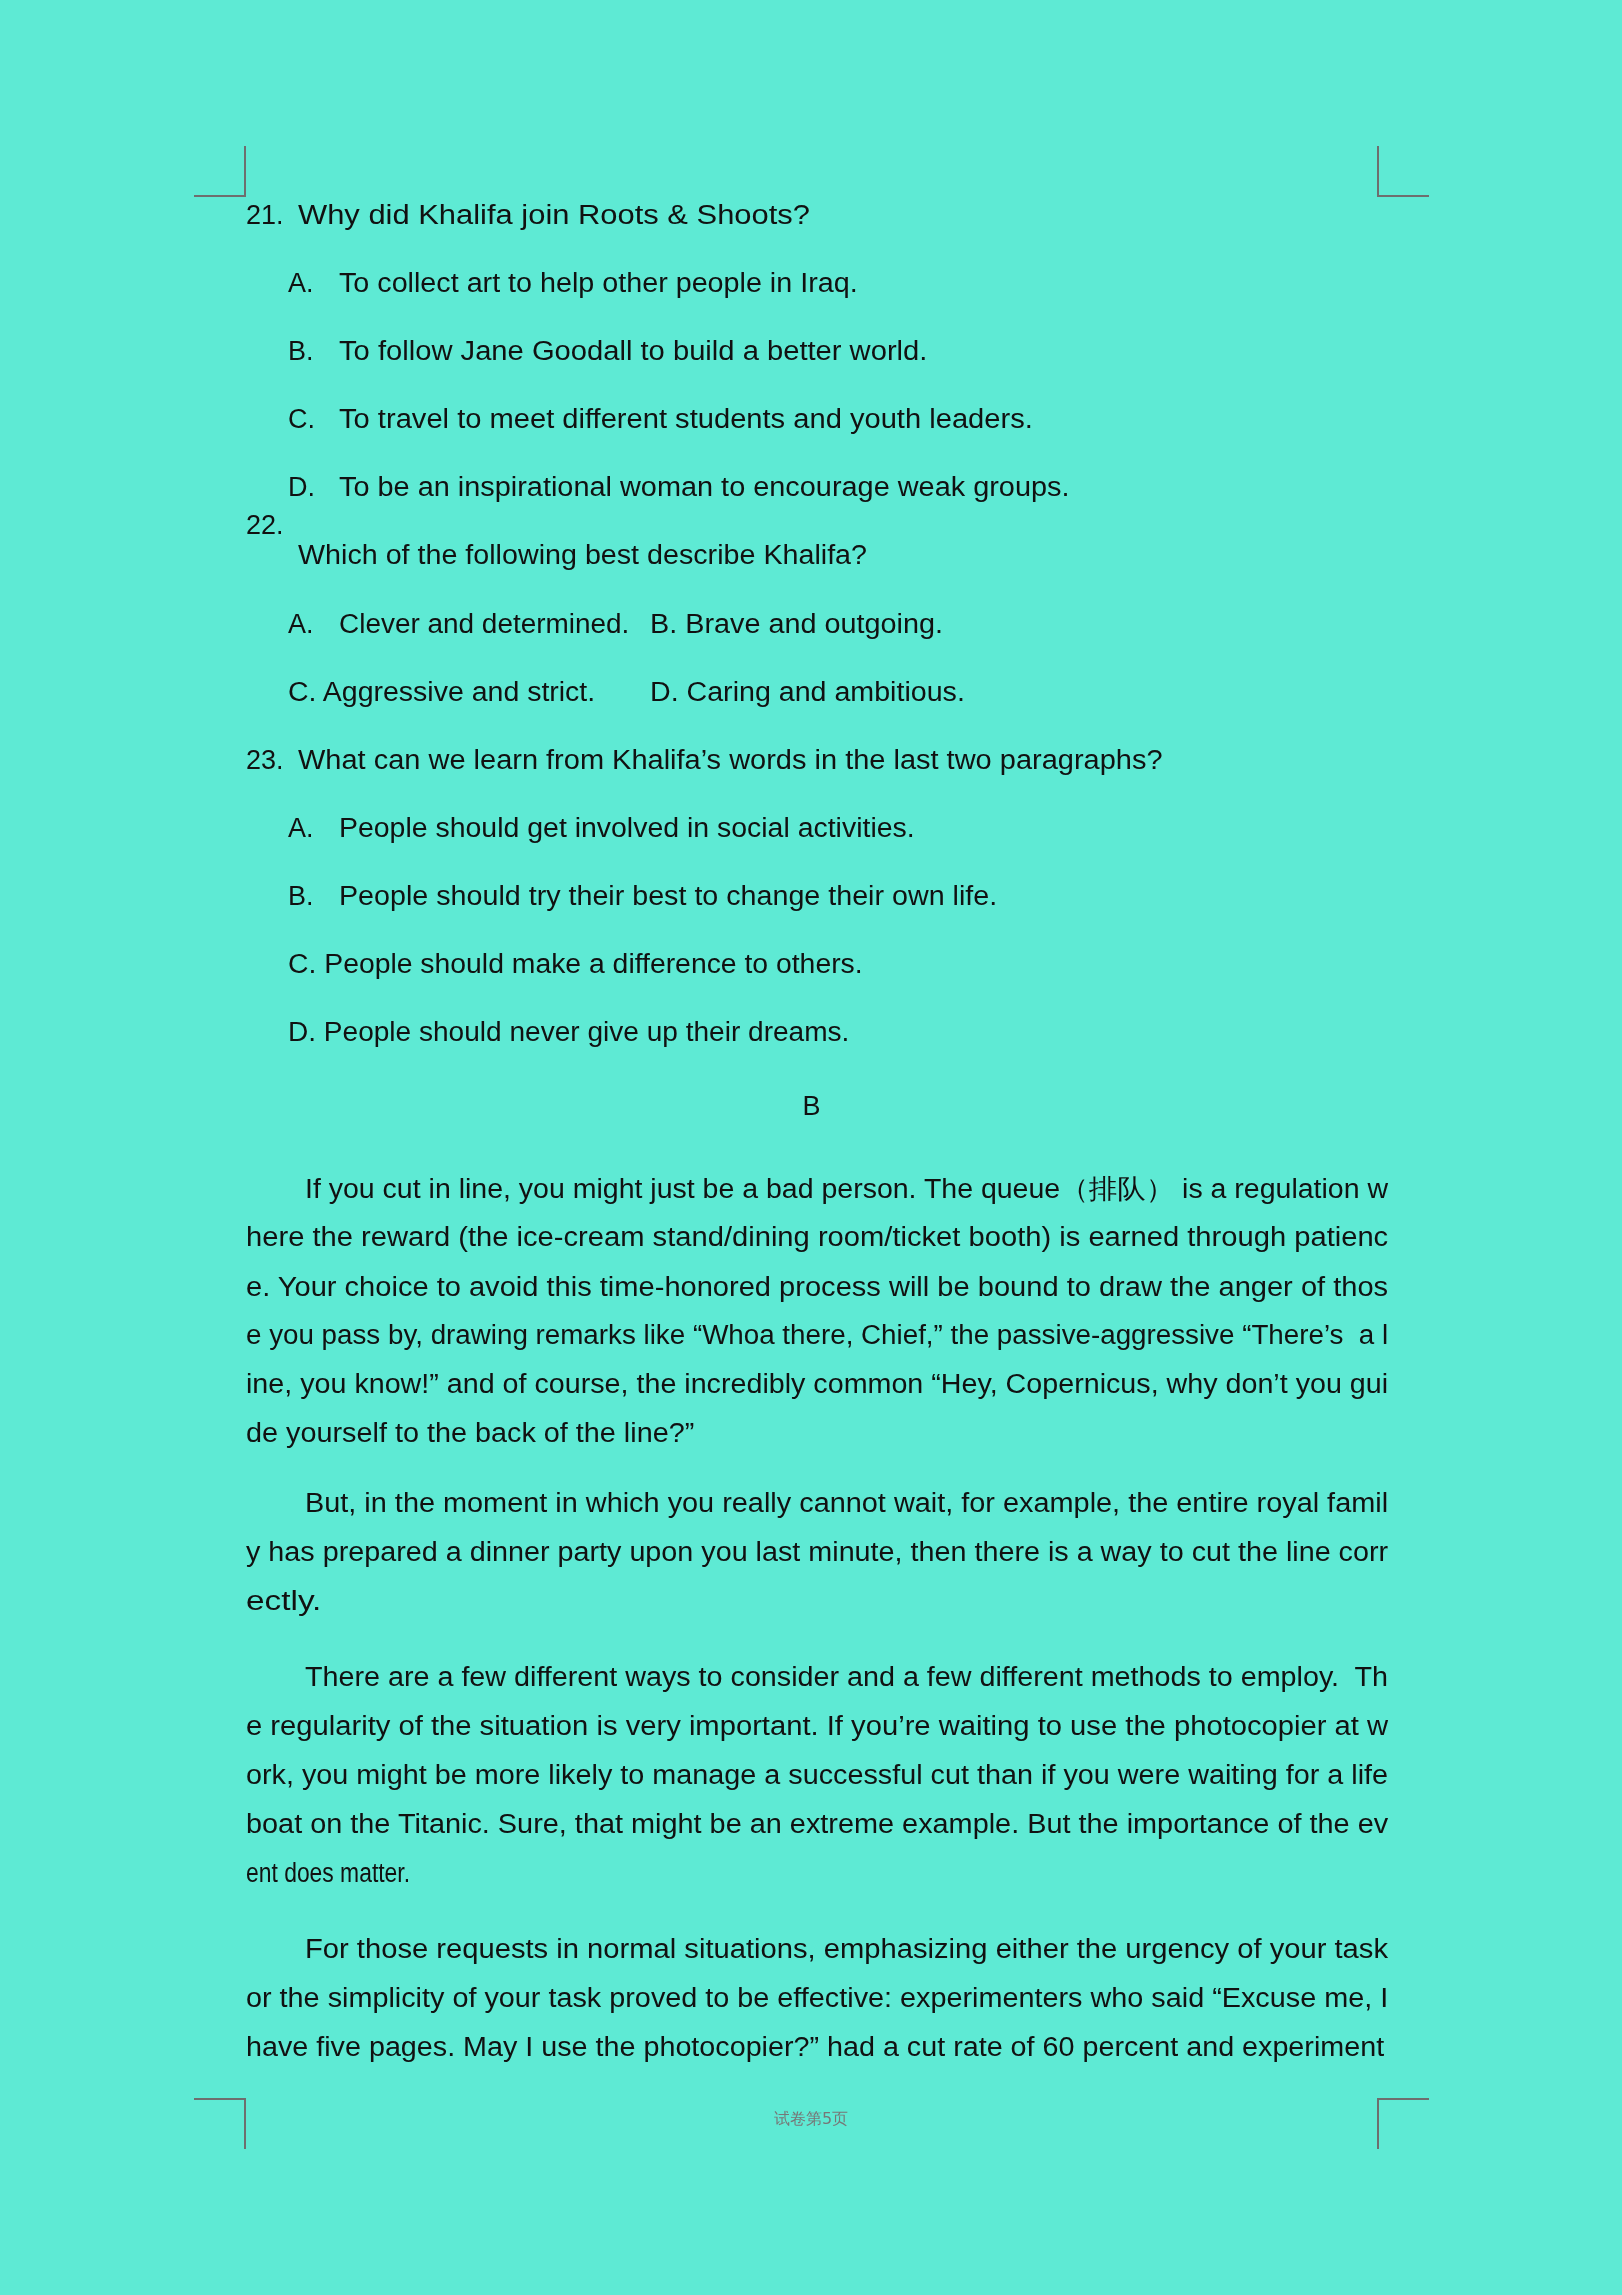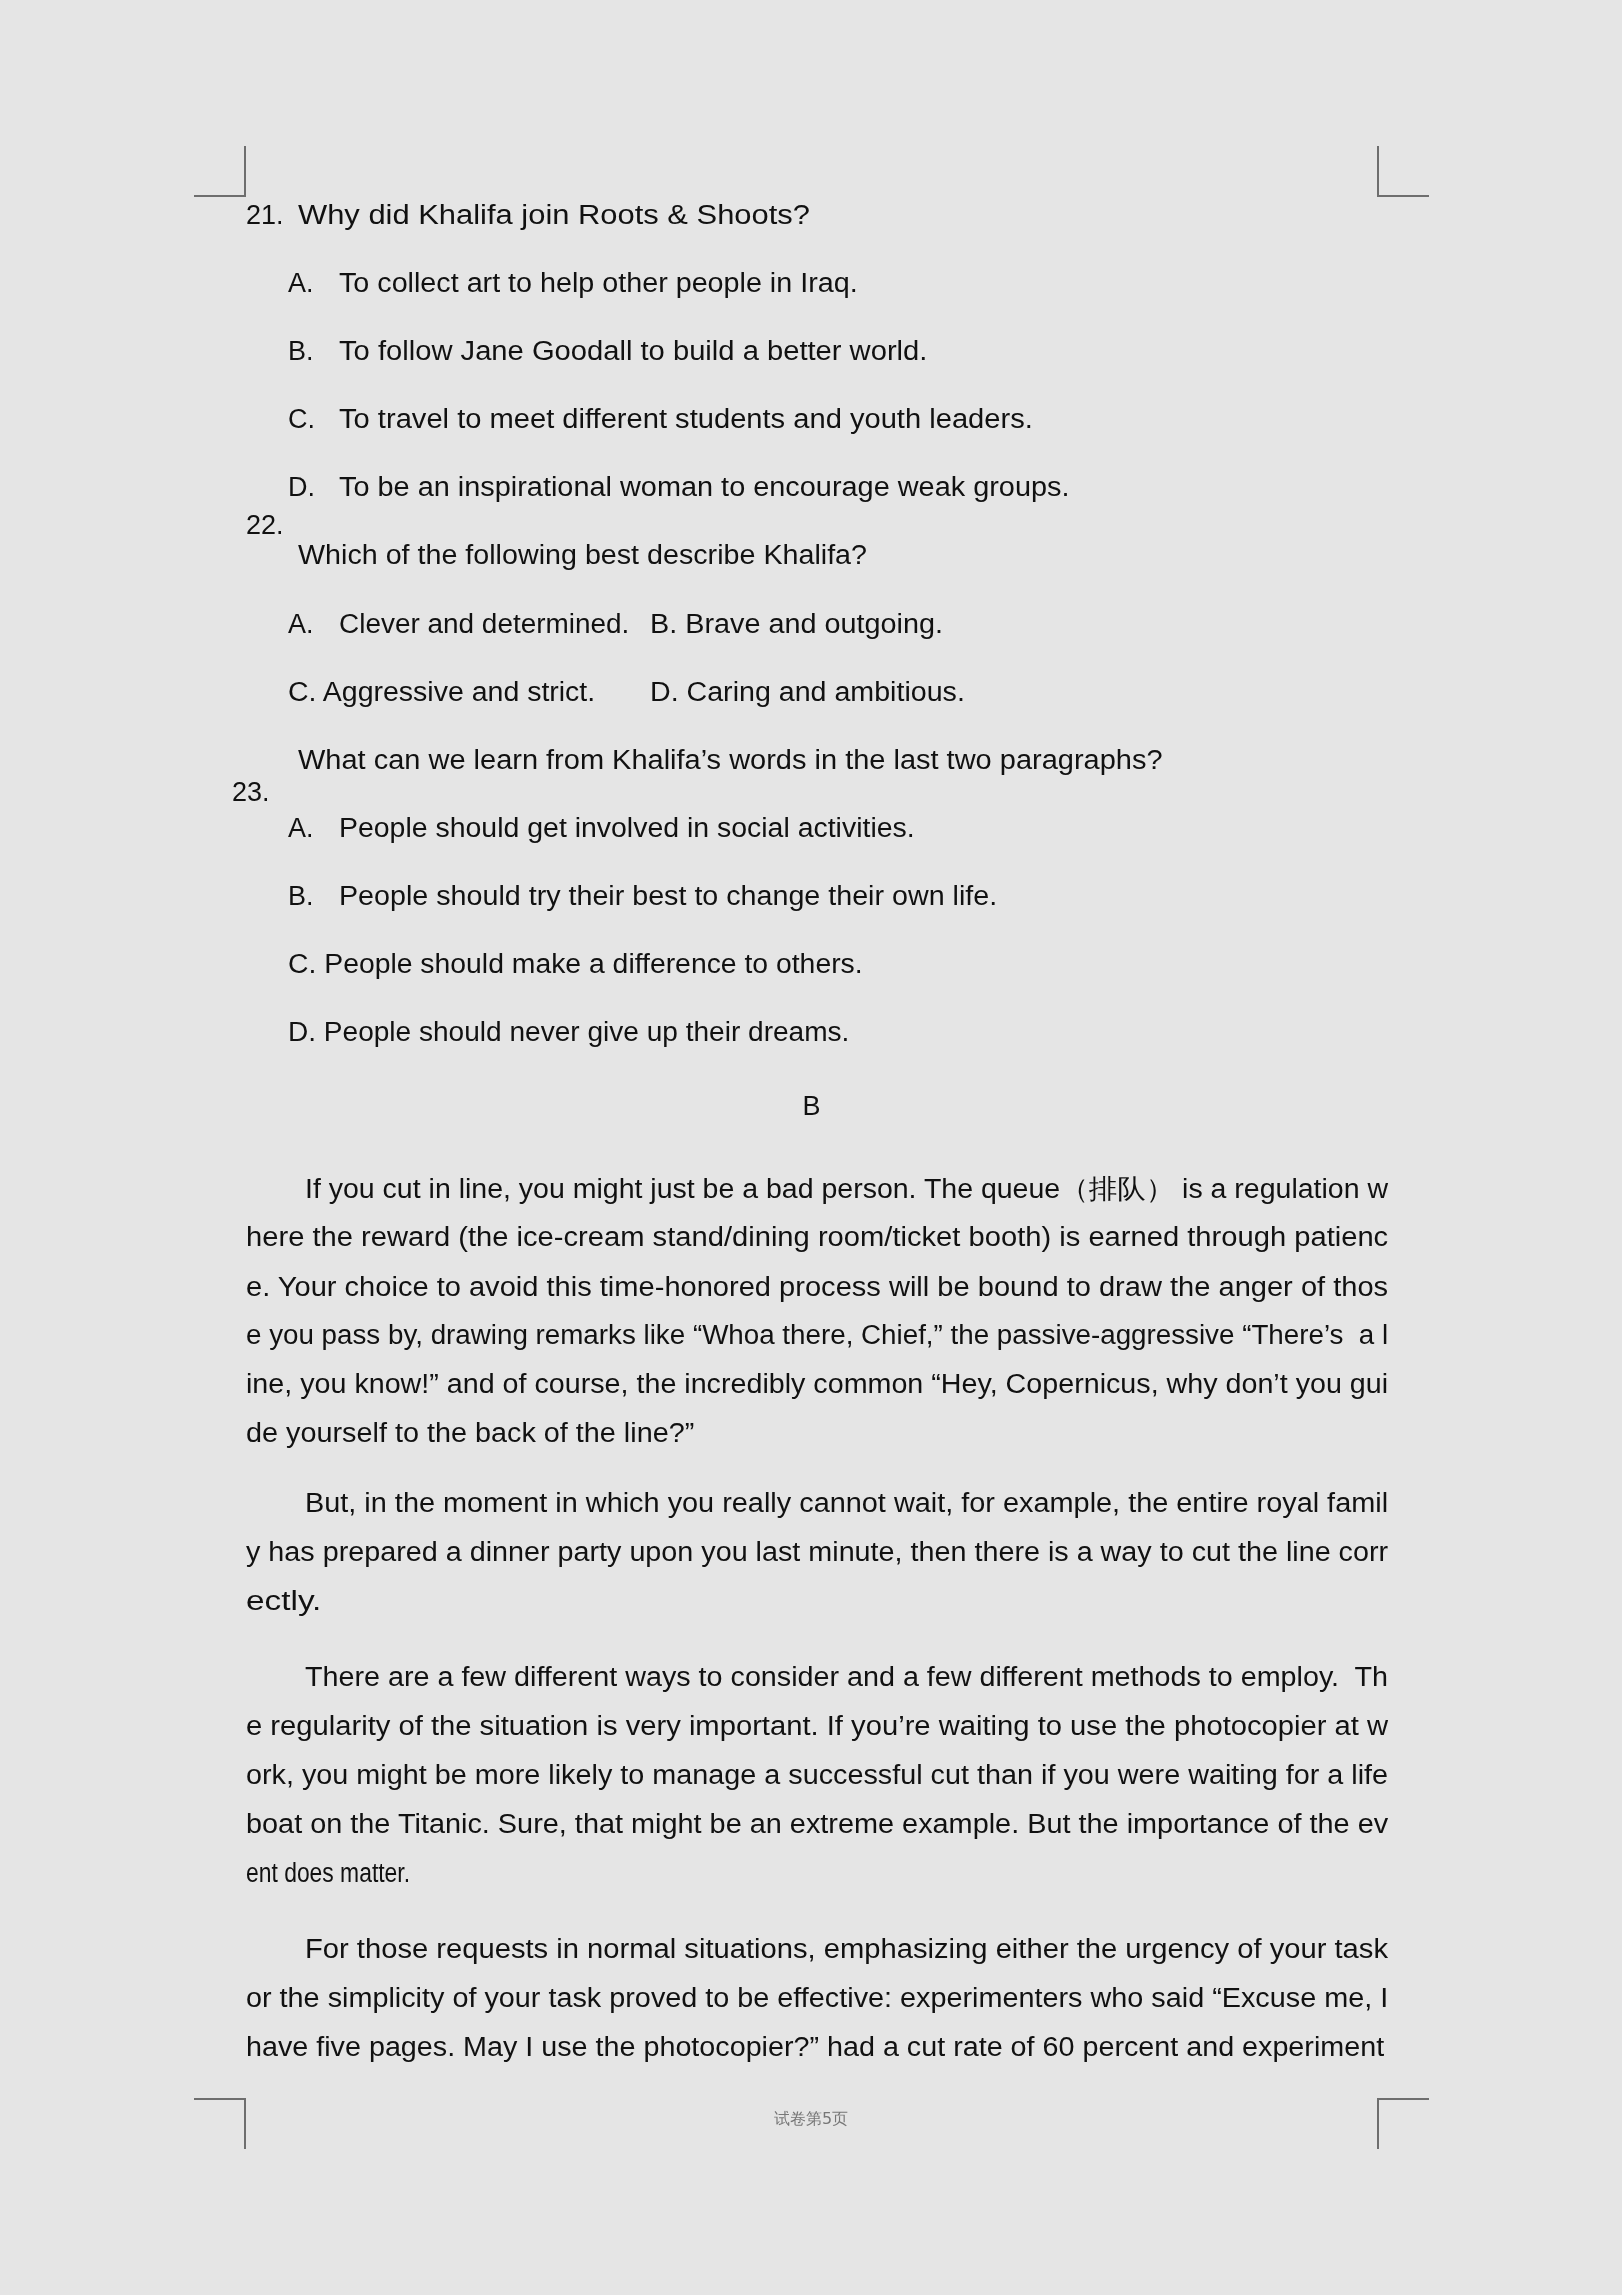--- a/index.html
+++ b/index.html
@@ -1,17 +1,17 @@
 <!DOCTYPE html>
 <html style="font-size:8px"><head>
 <meta charset="utf-8">
 <style>
   html, body { margin: 0; padding: 0; background: #ffffff; }
   body { width: 1623px; height: 2295px; position: relative; overflow: hidden; }
-  .page { position: absolute; left: 0; top: 0; width: 1623px; height: 2295px; background: #e5e5e5; }
+  .page { position: absolute; left: 0; top: 0; width: 1623px; height: 2295px; background: #5eead4; }
   .mark { position: absolute; background: #6e6e6e; }
   .line {
     position: absolute;
     font-family: "Liberation Sans", "DejaVu Sans", sans-serif;
     font-size: 27px;
     line-height: 27px;
     color: #111111;
     white-space: pre;
     transform-origin: 0 0;
   }
@@ -59,21 +59,21 @@
     <div class="line" style="left:246px; top:512px;">22.</div>
     <div class="line" style="left: 298px; top: 542px; transform: scaleX(1.062);">Which of the following best describe Khalifa?</div>
     <div class="line" style="left:288px; top:611px;">A.</div>
     <div class="line" style="left: 339px; top: 611px; transform: scaleX(1.0346);">Clever and determined.</div>
     <div class="line" style="left: 650px; top: 611px; transform: scaleX(1.0664);">B. Brave and outgoing.</div>
     <div class="line" style="left: 288px; top: 679px; transform: scaleX(1.0552);">C. Aggressive and strict.</div>
     <div class="line" style="left: 650px; top: 679px; transform: scaleX(1.0595);">D. Caring and ambitious.</div>
   </div>
 
   <div class="question">
-    <div class="line" style="left:232px; top:747px;margin-top:32px;">23.</div>
+    <div class="line" style="left:246px; top:747px;">23.</div>
     <div class="line" style="left: 298px; top: 747px; transform: scaleX(1.0734);">What can we learn from Khalifa’s words in the last two paragraphs?</div>
     <div class="line" style="left:288px; top:815px;">A.</div>
     <div class="line" style="left: 339px; top: 815px; transform: scaleX(1.0537);">People should get involved in social activities.</div>
     <div class="line" style="left:288px; top:883px;">B.</div>
     <div class="line" style="left: 339px; top: 883px; transform: scaleX(1.0618);">People should try their best to change their own life.</div>
     <div class="line" style="left: 288px; top: 951px; transform: scaleX(1.0499);">C. People should make a difference to others.</div>
     <div class="line" style="left: 288px; top: 1019px; transform: scaleX(1.039);">D. People should never give up their dreams.</div>
   </div>
 
   <div class="line heading-b" style="left:761px; top:1093px;">B</div>

